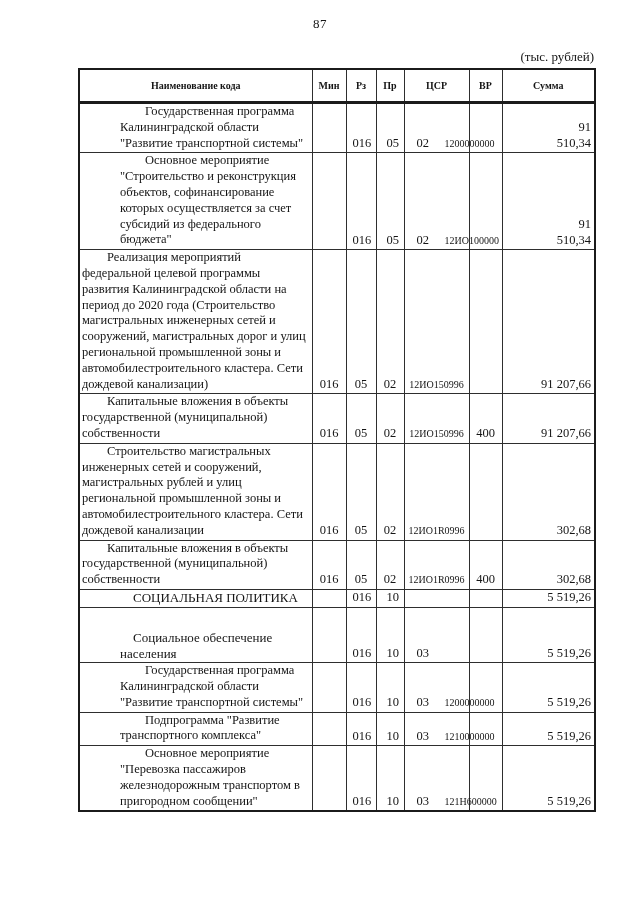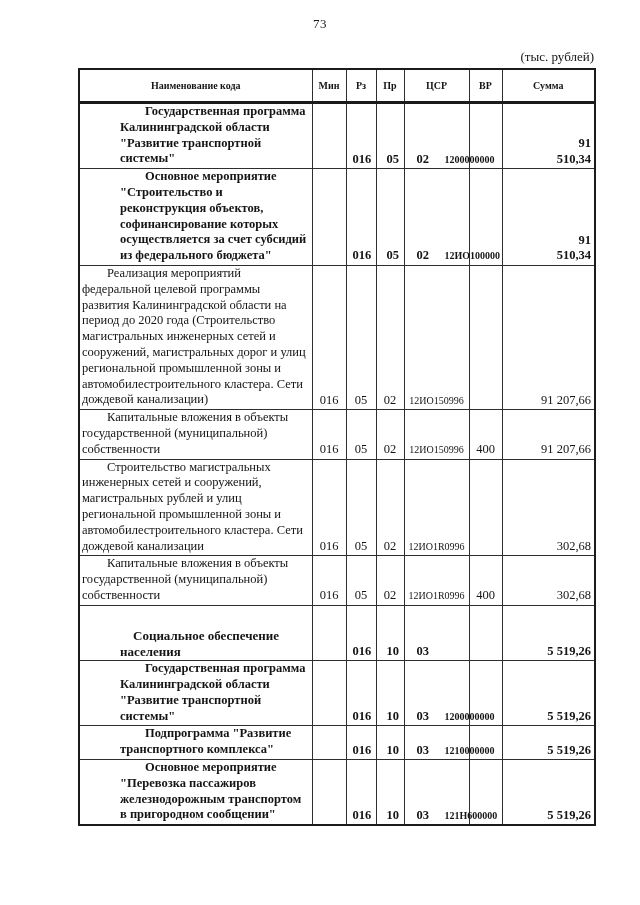--- a/index.html
+++ b/index.html
@@ -56,27 +56,27 @@
   tr.tall td.name p { padding-top: 22px; }
   td.num {
     vertical-align: bottom;
     text-align: center;
     font-size: 12.5px;
     padding: 0 1px 1px 1px;
     line-height: 15.5px;
   }
   td.csr { font-size: 10px; letter-spacing: 0px; }
   td.sum { text-align: right; padding-right: 3px; }
-  tr.bold td { font-weight: bold; padding-left: 40px; }
+  tr.bold td { font-weight: normal; padding-left: 40px; }
   tr.section td.name { font-size: 13px; }
 </style>
 </head>
 <body>
 
-<div class="page-number">73</div>
+<div class="page-number">87</div>
 
 <div class="units-note">(тыс. рублей)</div>
 
 <table class="budget">
   <colgroup>
     <col style="width:233px">
     <col style="width:34px">
     <col style="width:30px">
     <col style="width:28px">
     <col style="width:65px">
@@ -154,20 +154,31 @@
     <td class="name">
           <p>Капитальные вложения в объекты государственной (муниципальной) собственности</p>
         </td>
     <td class="num">016</td>
     <td class="num">05</td>
     <td class="num">02</td>
     <td class="num csr">12ИО1R0996</td>
     <td class="num">400</td>
     <td class="num sum">302,68</td>
   </tr>
+      <tr class="bold section">
+    <td class="name">
+          <p>СОЦИАЛЬНАЯ ПОЛИТИКА</p>
+        </td>
+    <td class="num">016</td>
+    <td class="num">10</td>
+    <td class="num"></td>
+    <td class="num csr"></td>
+    <td class="num"></td>
+    <td class="num sum">5 519,26</td>
+  </tr>
       <tr class="bold section tall">
     <td class="name">
           <p>Социальное обеспечение населения</p>
         </td>
     <td class="num">016</td>
     <td class="num">10</td>
     <td class="num">03</td>
     <td class="num csr"></td>
     <td class="num"></td>
     <td class="num sum">5 519,26</td>

